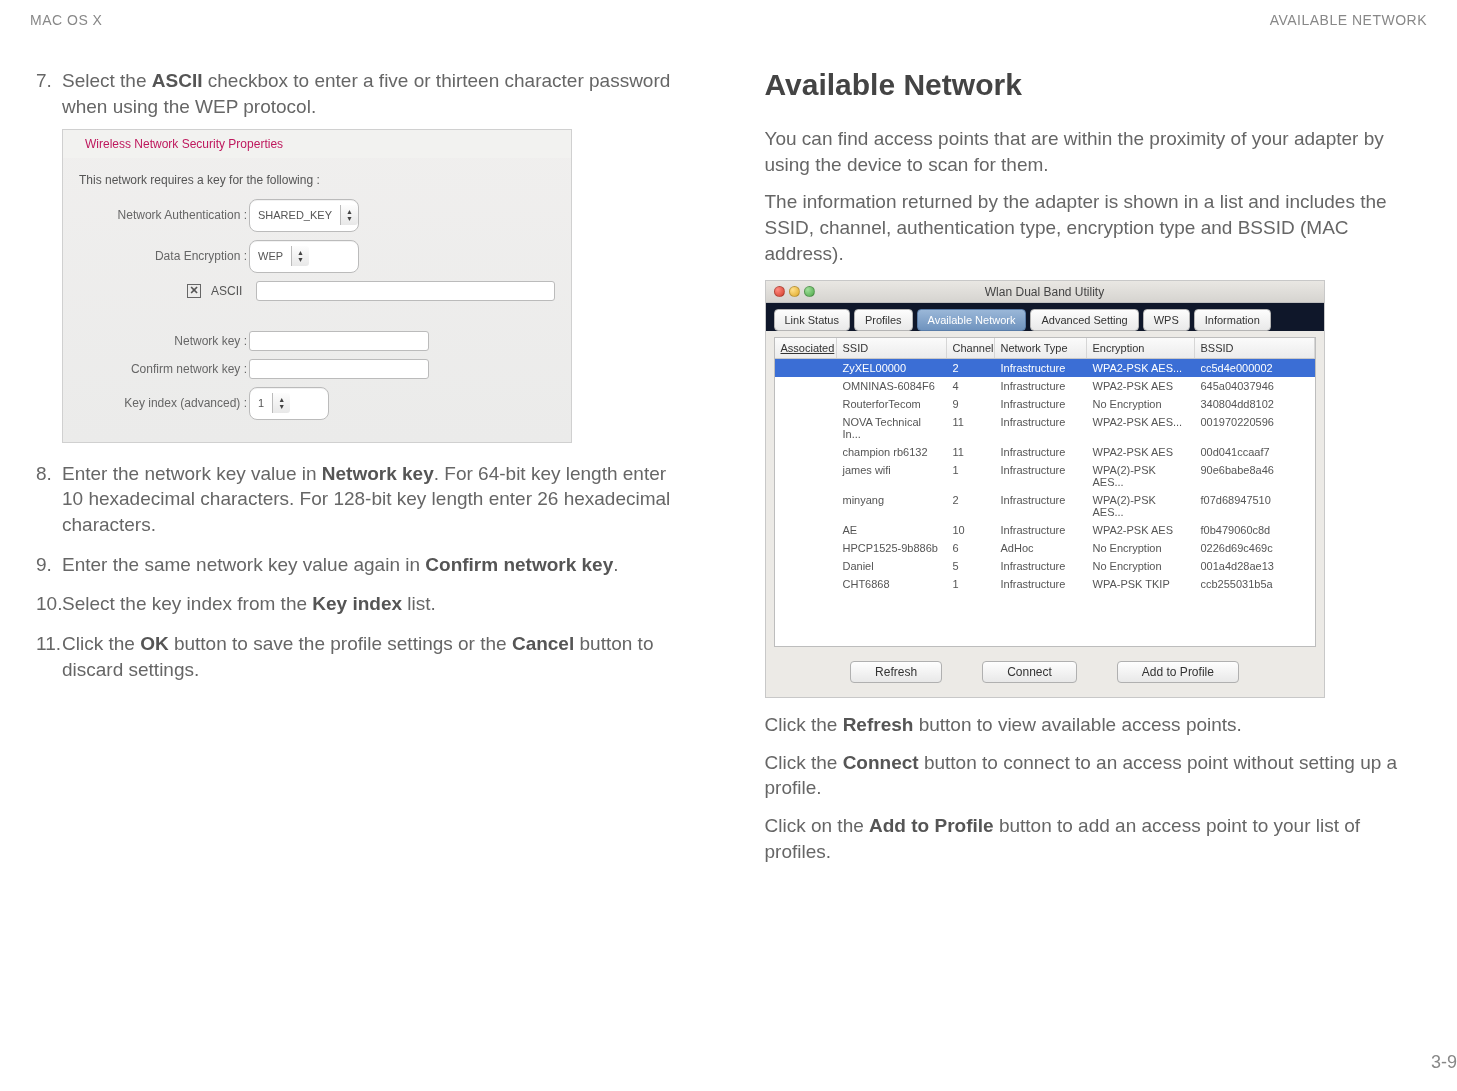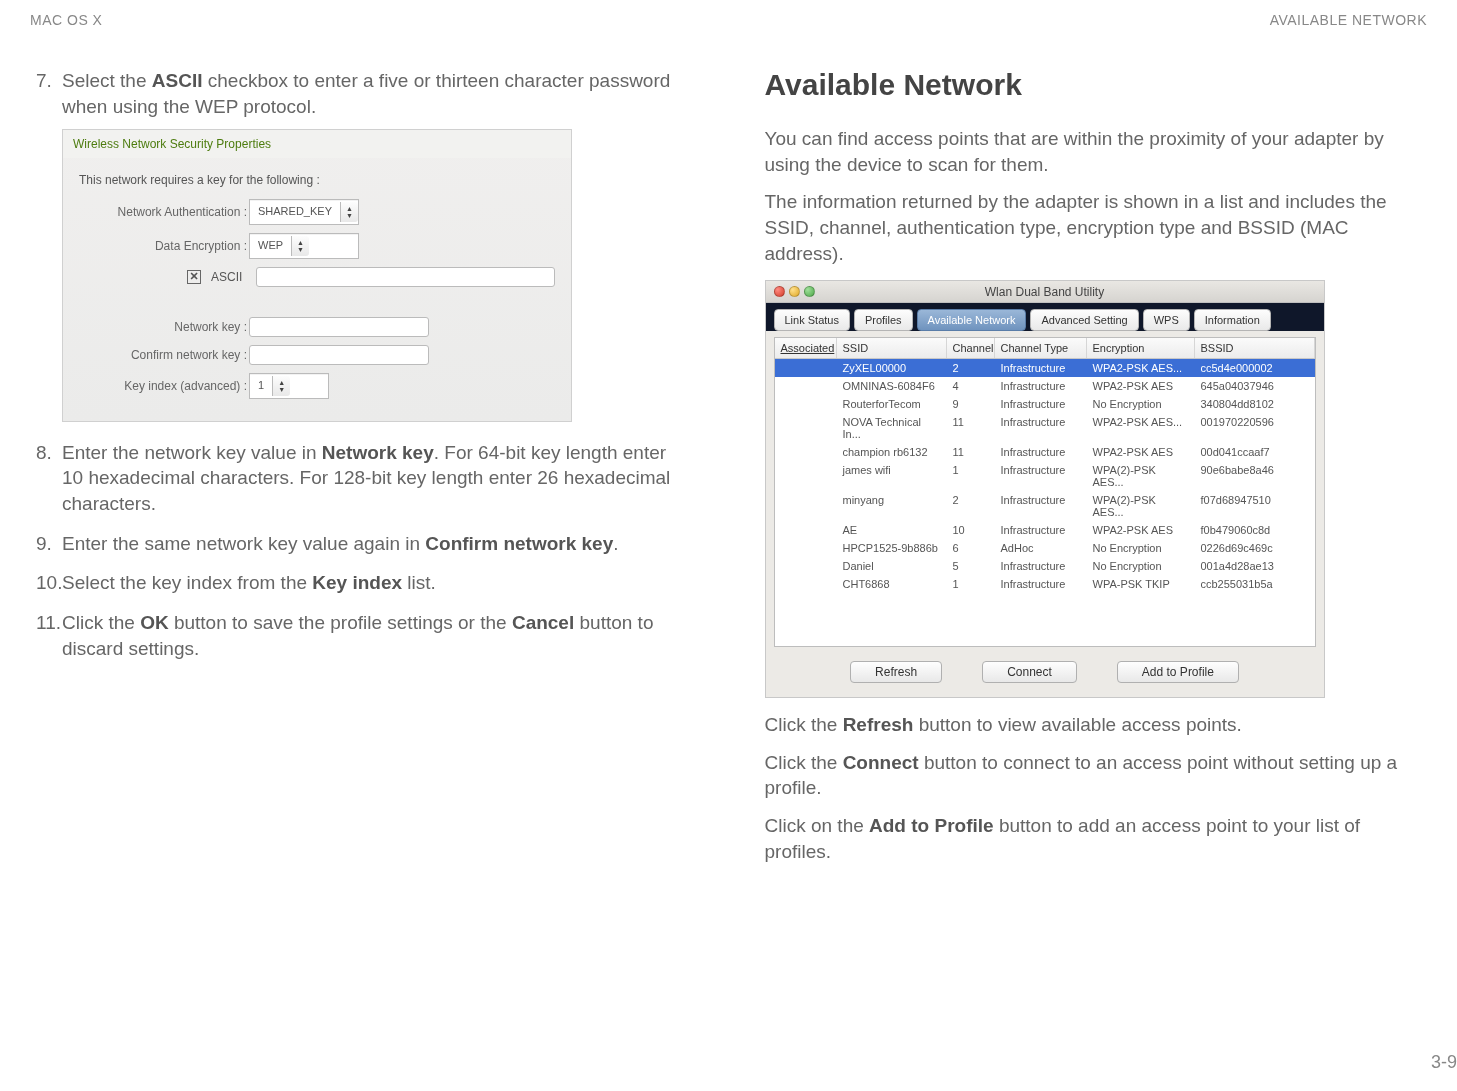--- a/index.html
+++ b/index.html
@@ -20,25 +20,25 @@
   ol.steps { list-style: none; }
   ol.steps li { margin-bottom: 14px; font-size: 19px; line-height: 1.35; color:#666;}
   .step-num { display:inline-block; width:26px; margin-left:-26px;}
   ol.steps li .body { padding-left: 32px; display:block;}
   .b { font-weight: bold; color:#555;}
   h2.section-title { font-size: 30px; font-weight: bold; color:#444; margin-bottom: 24px;}
   p.para { font-size:19px; line-height:1.35; margin-bottom:12px; color:#666;}
   .footer { position:absolute; bottom:18px; left:0; right:0; text-align:right; font-size:18px; color:#888;}
   
   .dlg1 { width: 510px; margin:10px 0 18px 32px; border:1px solid #d0d0d0; background:linear-gradient(#f0efee,#ebebea); font-size:12px; color:#555;}
-  .dlg1-title { background:#f2f2f0; padding:6px 10px; font-size:12px; color:#4d7c0f;}
+  .dlg1-title { background:#f2f2f0; padding:6px 22px; font-size:12px; color:#be185d;}
   .dlg1-body { padding:10px 16px 14px 16px;}
   .dlg1-row { display:flex; align-items:center; margin:8px 0;}
   .dlg1-label { width:170px; text-align:right; padding-right:2px; font-size:12px; color:#666;}
-  .combo { display:inline-flex; align-items:center; background:#fff; border:1px solid #bbb; border-radius:0; height:26px; font-size:11px; box-shadow:inset 0 1px 0 rgba(0,0,0,.05);}
+  .combo { display:inline-flex; align-items:center; background:#fff; border:1px solid #bbb; border-radius:8px; height:33px; font-size:11px; box-shadow:inset 0 1px 0 rgba(0,0,0,.05);}
   .combo .txt { padding:0 8px;}
   .combo .arrows { width:18px; height:20px; background:linear-gradient(#fdfdfd,#e8e8e8); border-left:1px solid #bbb; border-radius:0 3px 3px 0; display:flex; flex-direction:column; align-items:center; justify-content:center; font-size:7px; line-height:7px; color:#444;}
   .tbox { background:#fff; border:1px solid #bbb; height:20px; border-radius:3px;}
   .chk { width:14px; height:14px; border:1px solid #666; display:inline-flex; align-items:center; justify-content:center; font-size:11px; font-weight:bold; margin-right:10px;}
   
   .win2 { width:560px; margin:14px 0 14px 0; border:1px solid #c8c8c8; background:#eceae6; font-size:11px;}
   .win2-titlebar { height:22px; background:linear-gradient(#e9e7e3,#d6d4d0); border-bottom:1px solid #bfbfbf; display:flex; align-items:center; position:relative;}
   .traffic { display:flex; gap:4px; padding-left:8px;}
   .tl { width:11px; height:11px; border-radius:50%; border:1px solid rgba(0,0,0,.2);}
   .tl.red{background:radial-gradient(circle at 30% 30%,#ff8b82,#d43d2a);} .tl.yel{background:radial-gradient(circle at 30% 30%,#ffe08b,#e0a928);} .tl.grn{background:radial-gradient(circle at 30% 30%,#9fe09a,#4fa84a);}
@@ -154,21 +154,21 @@
           <div class="tab active">Available Network</div>
           <div class="tab">Advanced Setting</div>
           <div class="tab">WPS</div>
           <div class="tab">Information</div>
         </div>
       <div class="listpanel">
         <div class="listhead">
           <div class="lh c-assoc">Associated</div>
           <div class="lh c-ssid">SSID</div>
           <div class="lh c-chan">Channel</div>
-          <div class="lh c-type">Channel Type</div>
+          <div class="lh c-type">Network Type</div>
           <div class="lh c-enc">Encryption</div>
           <div class="lh c-bssid">BSSID</div>
         </div>
         <div id="rows">
             <div class="row sel">
               <div class="cell c-assoc"></div>
               <div class="cell c-ssid">ZyXEL00000</div>
               <div class="cell c-chan">2</div>
               <div class="cell c-type">Infrastructure</div>
               <div class="cell c-enc">WPA2-PSK AES...</div>

